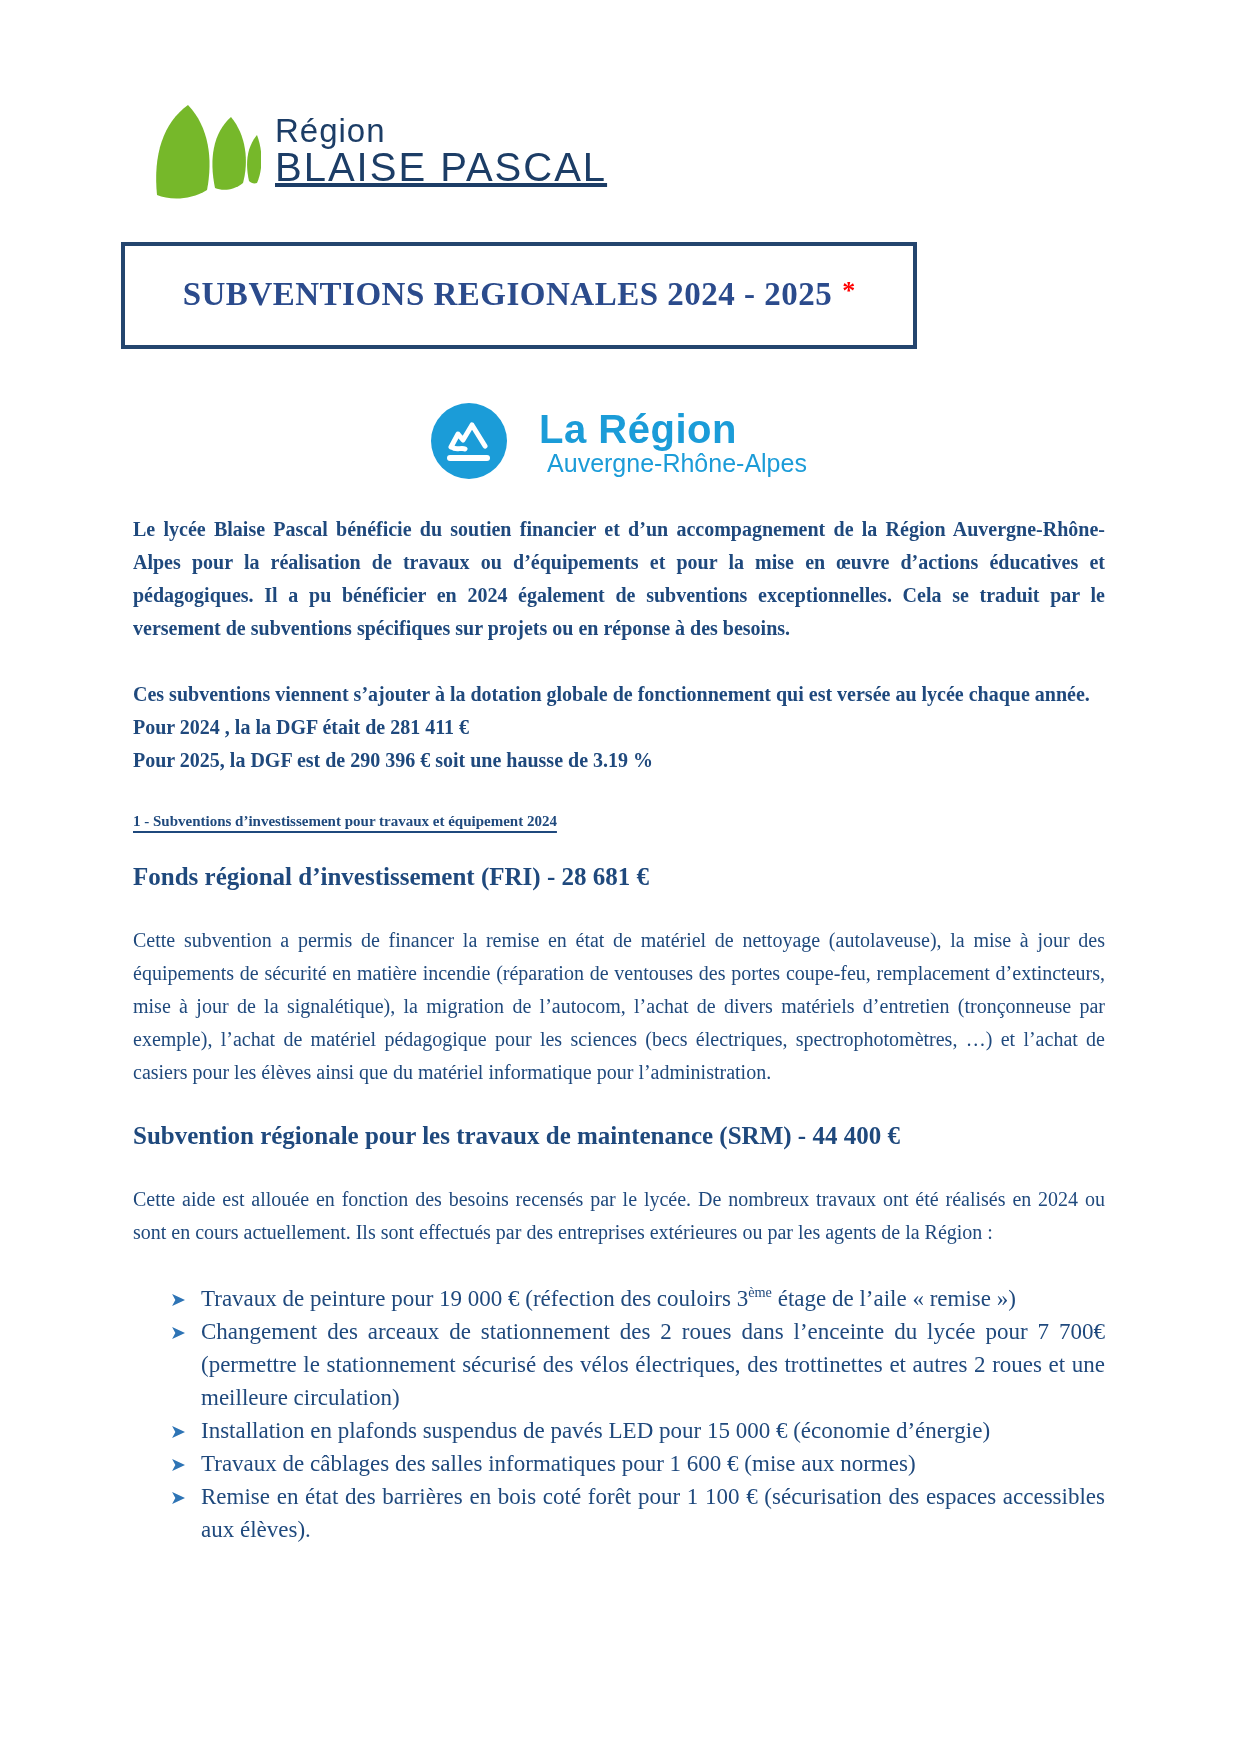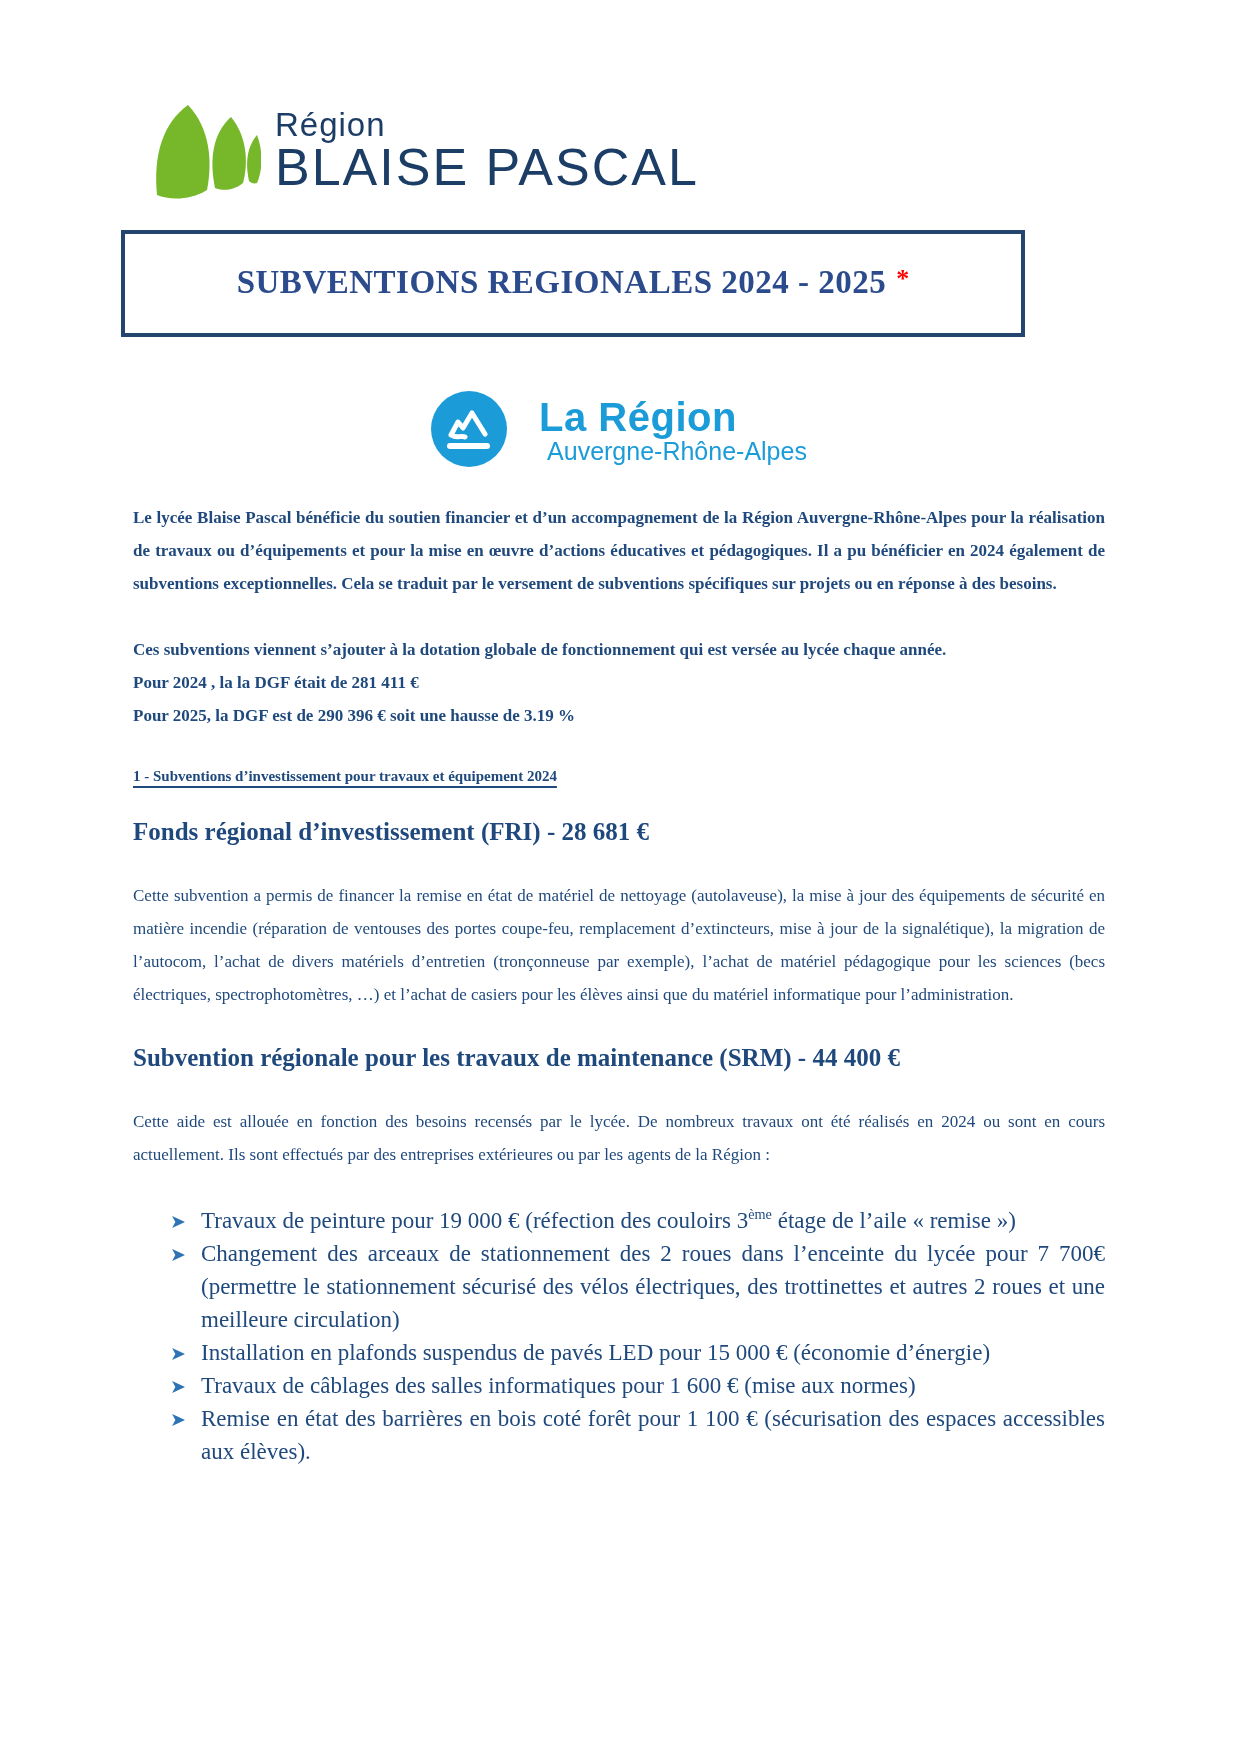--- a/index.html
+++ b/index.html
@@ -10,26 +10,26 @@
     position:relative;
     overflow:hidden;
   }
   .page{padding:96px 136px 0 133px;}
 
   
   .school-logo{display:flex;align-items:center;gap:14px;height:110px;margin-left:10px;}
   .school-logo svg{display:block;}
   .school-logo-text{font-family:"Liberation Sans", sans-serif;color:#1C3D66;line-height:1.02;}
   .school-logo-line1{font-size:33px;letter-spacing:1px;}
-  .school-logo-line2{font-size:52px;letter-spacing:2px;}
+  .school-logo-line2{font-size:40px;letter-spacing:2px;text-decoration:underline;}
 
   
   .title-box{
-    margin-top:24px;margin-left:-12px;
-    width:904px;box-sizing:border-box;
+    margin-top:36px;margin-left:-12px;
+    width:796px;box-sizing:border-box;
     border:4px solid #24456E;
     padding:30px 8px 32px 8px;
     text-align:center;
   }
   .title-box .title{
     font-size:33px;font-weight:bold;color:#2B4B8C;letter-spacing:0.5px;
     display:inline;
   }
   .title-box .star{
     color:#FF0000;font-weight:bold;font-size:26px;vertical-align:6px;margin-left:10px;
@@ -40,21 +40,21 @@
     margin:52px auto 0 auto;
     width:fit-content;
     display:flex;align-items:flex-start;gap:32px;
   }
   .region-badge{width:76px;height:76px;flex:0 0 auto;margin-top:2px;}
   .region-text{font-family:"Liberation Sans", sans-serif;color:#1B9CD8;line-height:1.0;padding-top:8px;}
   .region-name{font-size:40px;font-weight:bold;letter-spacing:0.5px;}
   .region-sub{font-size:25px;font-weight:normal;margin-top:2px;margin-left:8px;}
 
   
-  .para{font-size:17px;line-height:33px;text-align:justify;}
+  .para{font-size:20px;line-height:33px;text-align:justify;}
   .bold{font-weight:bold;}
   .p-intro{margin-top:34px;}
   .p-dotation{margin-top:33px;}
   .line{display:block;}
   .heading-underline{
     margin-top:36px;font-size:15px;font-weight:bold;
     text-decoration:underline;text-underline-offset:5px;text-decoration-thickness:2px;
   }
   .subheading{margin-top:33px;font-size:25px;font-weight:bold;}
   .p-body{margin-top:33px;}

